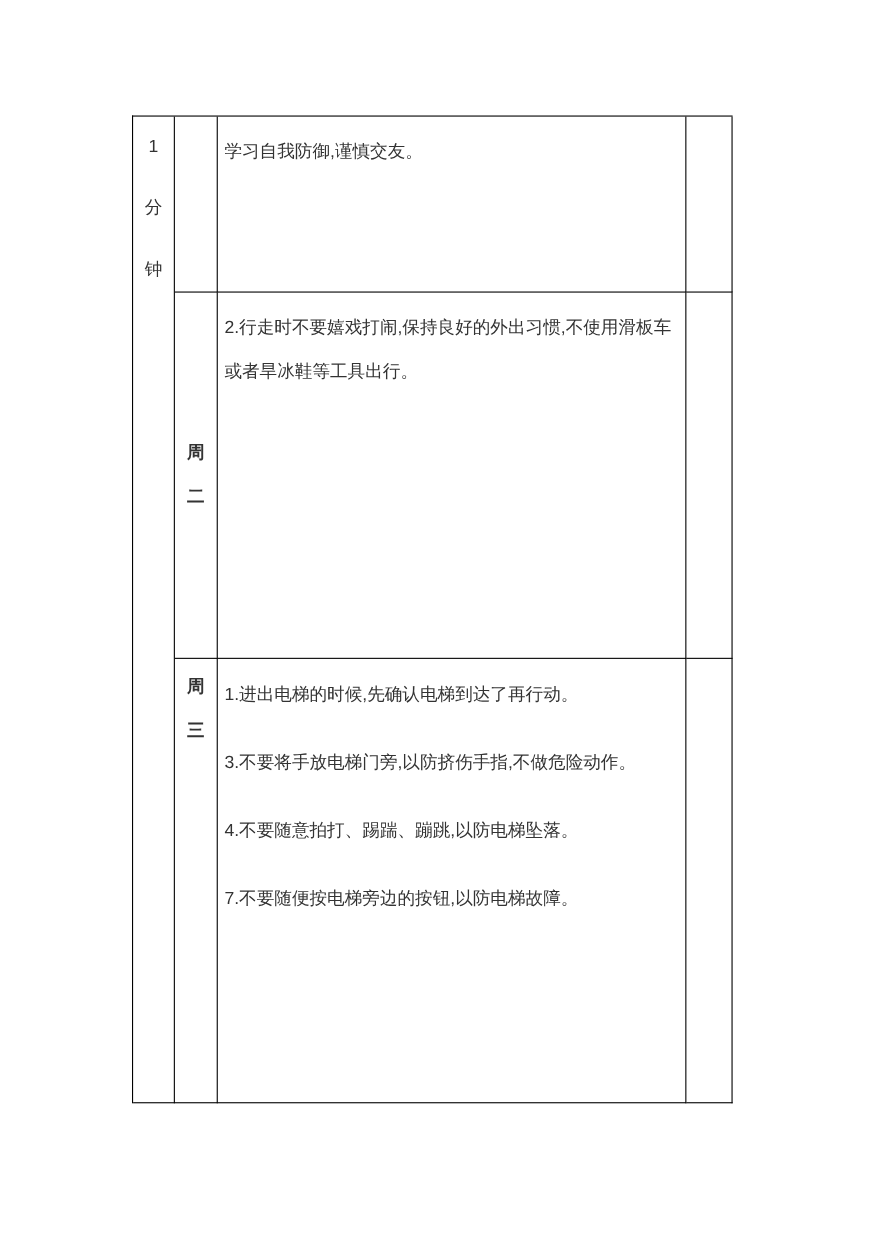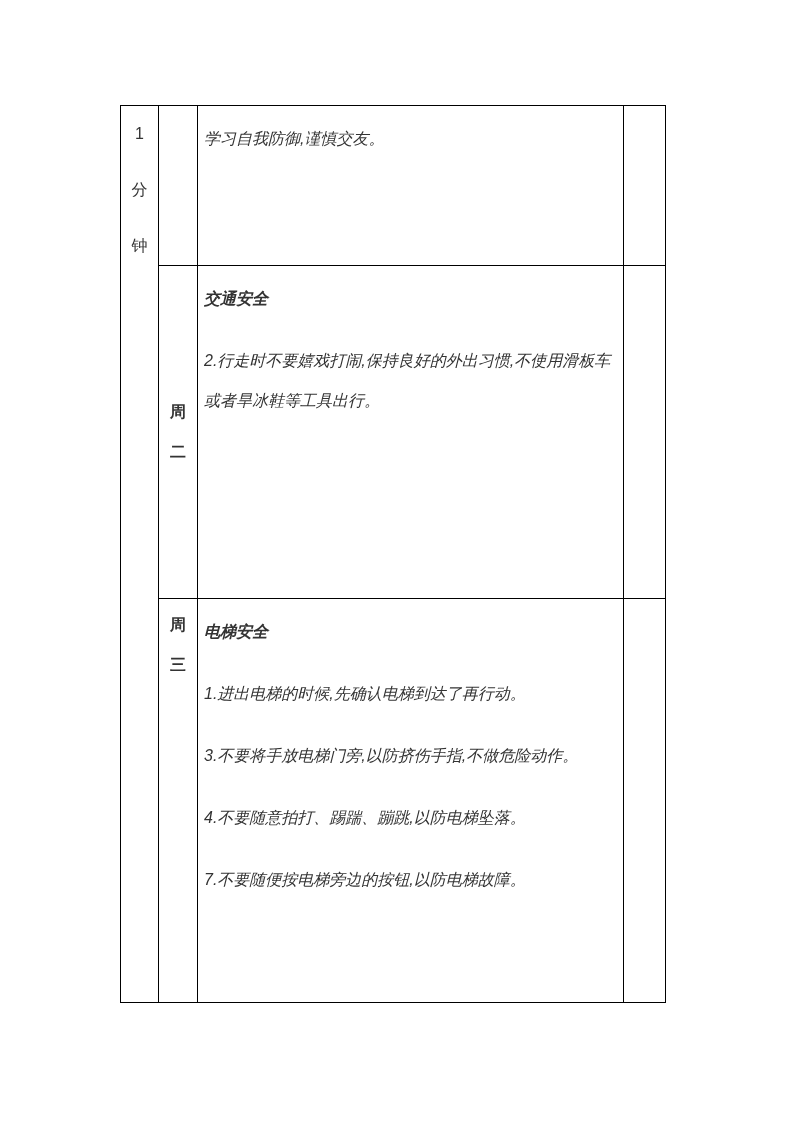--- a/index.html
+++ b/index.html
@@ -60,21 +60,21 @@
     font-size: 16px;
     line-height: 40px;
     text-align: center;
     word-break: break-all;
   }
   .content-cell {
     padding: 13px 8px 0 6px;
     font-size: 16px;
     line-height: 40px;
   }
-  .content-cell p { margin: 0 4px 22px 0; font-style: italic; }
+  .content-cell p { margin: 0 4px 22px 0; }
   .content-cell .heading { font-weight: 700; }
 </style>
 </head>
 <body>
 
 <div class="page">
   <div class="doc-table">
 
     <div class="cell time-cell">
       <div class="time-stack">
@@ -89,30 +89,28 @@
     </div>
     <div class="cell content-cell c3r1">
       <p>学习自我防御,谨慎交友。</p>
     </div>
     <div class="cell c4r1"></div>
 
     <div class="cell day-cell c2r2">
       <div class="day-text">周二</div>
     </div>
     <div class="cell content-cell c3r2">
-      <p class="heading">交通安全</p>
       <p>2.行走时不要嬉戏打闹,保持良好的外出习惯,不使用滑板车或者旱冰鞋等工具出行。</p>
     </div>
     <div class="cell c4r2"></div>
 
     <div class="cell day-cell top c2r3">
       <div class="day-text">周三</div>
     </div>
     <div class="cell content-cell c3r3">
-      <p class="heading">电梯安全</p>
       <p>1.进出电梯的时候,先确认电梯到达了再行动。</p>
       <p>3.不要将手放电梯门旁,以防挤伤手指,不做危险动作。</p>
       <p>4.不要随意拍打、踢踹、蹦跳,以防电梯坠落。</p>
       <p>7.不要随便按电梯旁边的按钮,以防电梯故障。</p>
     </div>
     <div class="cell c4r3"></div>
 
   </div>
 </div>
 

